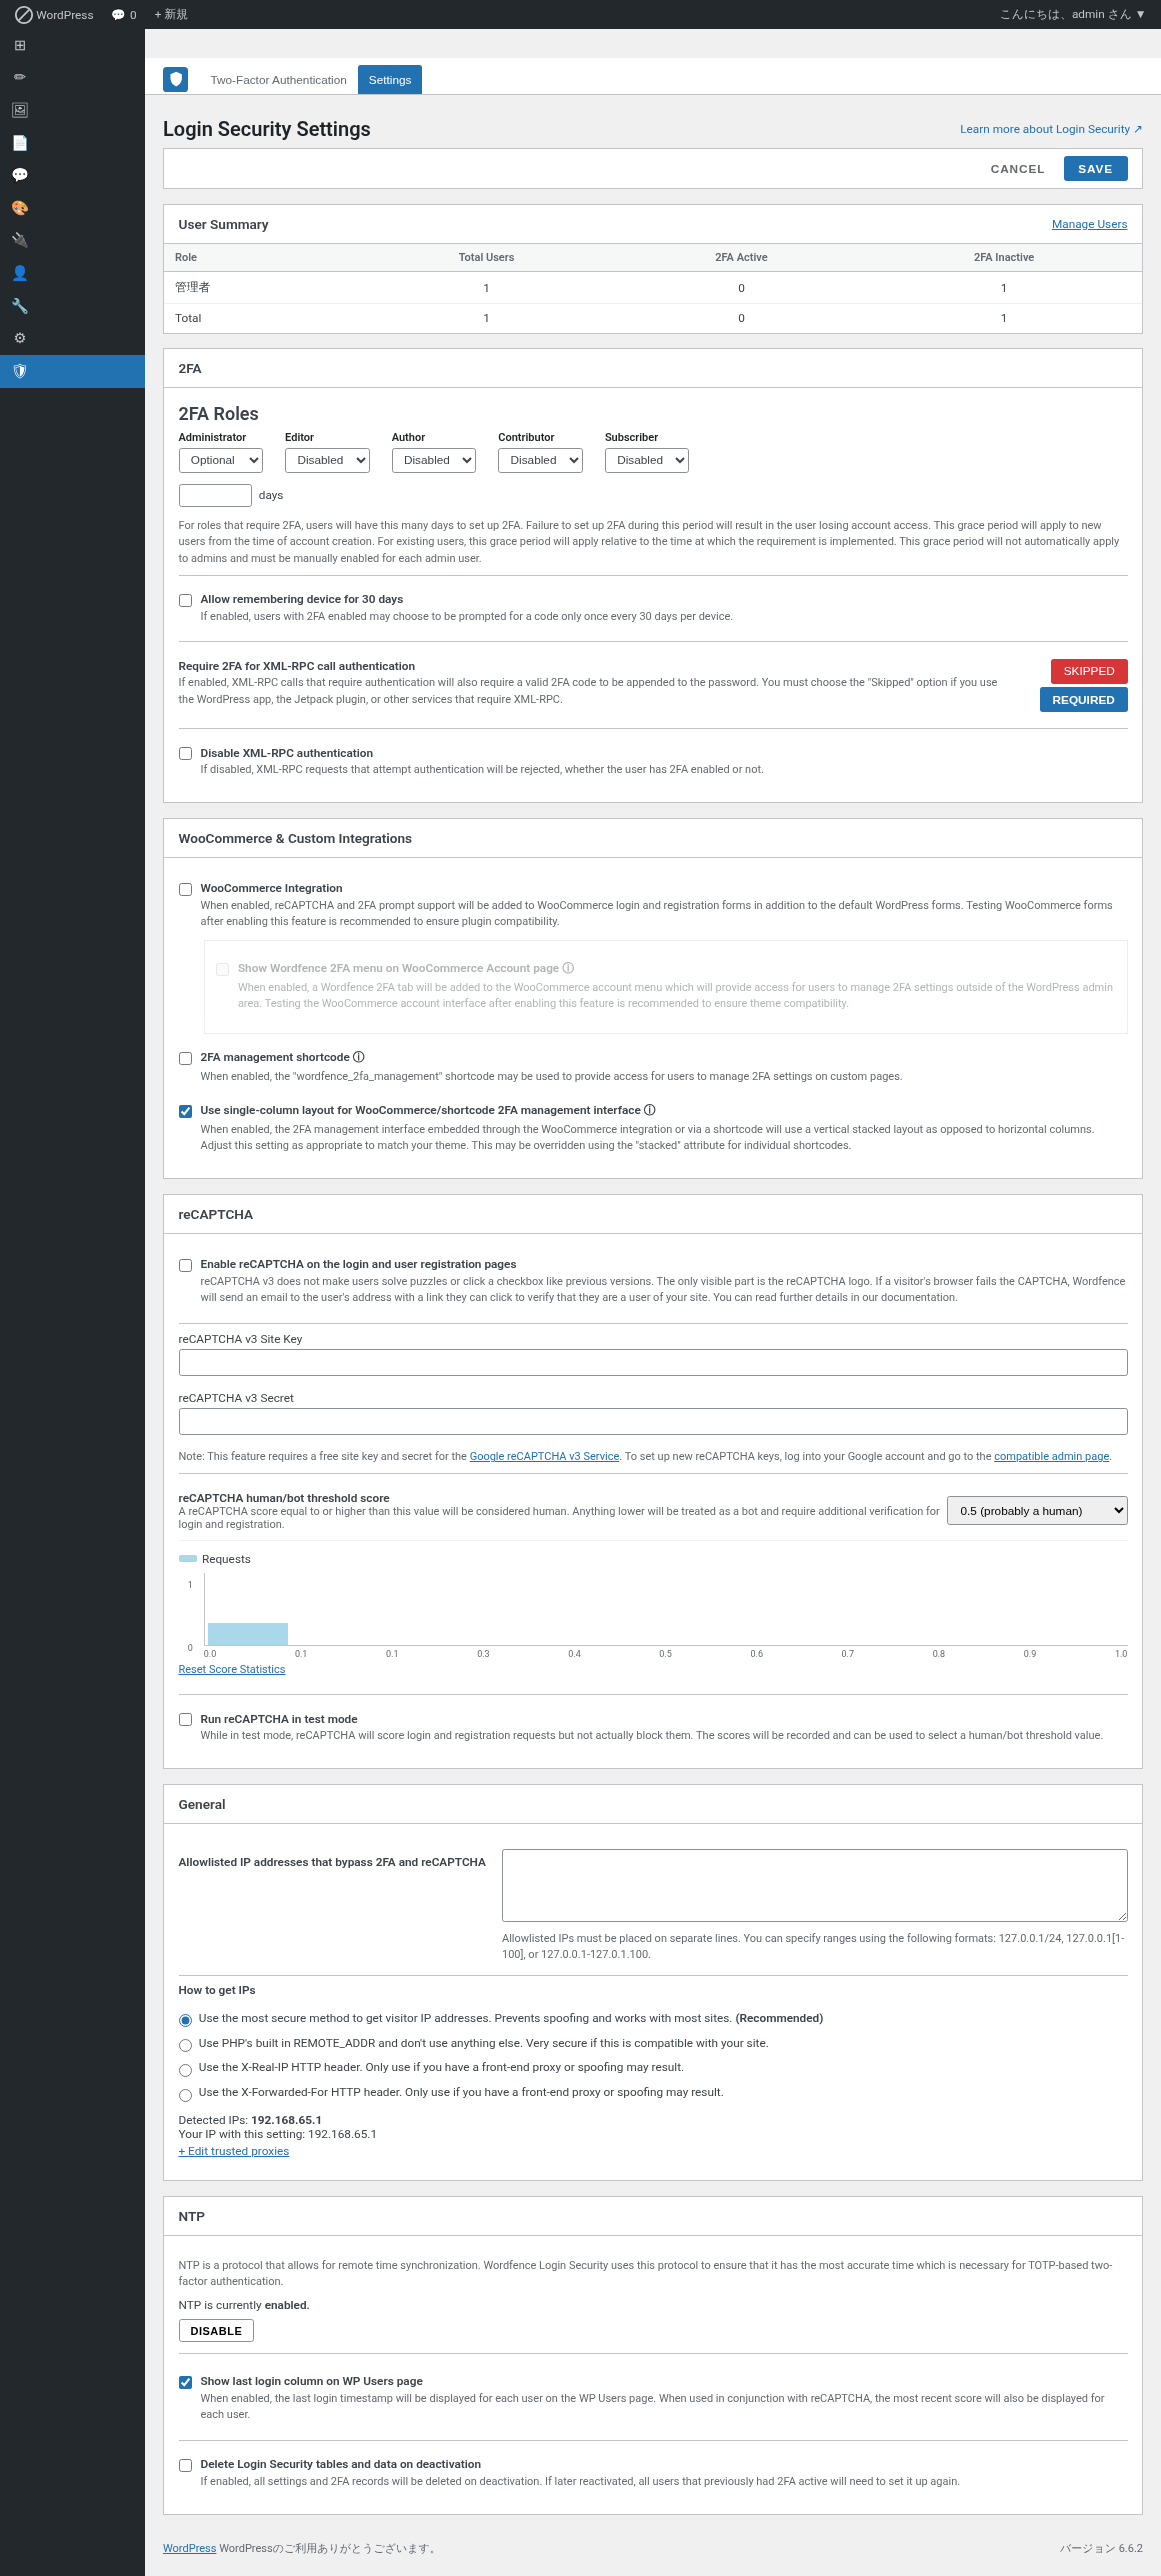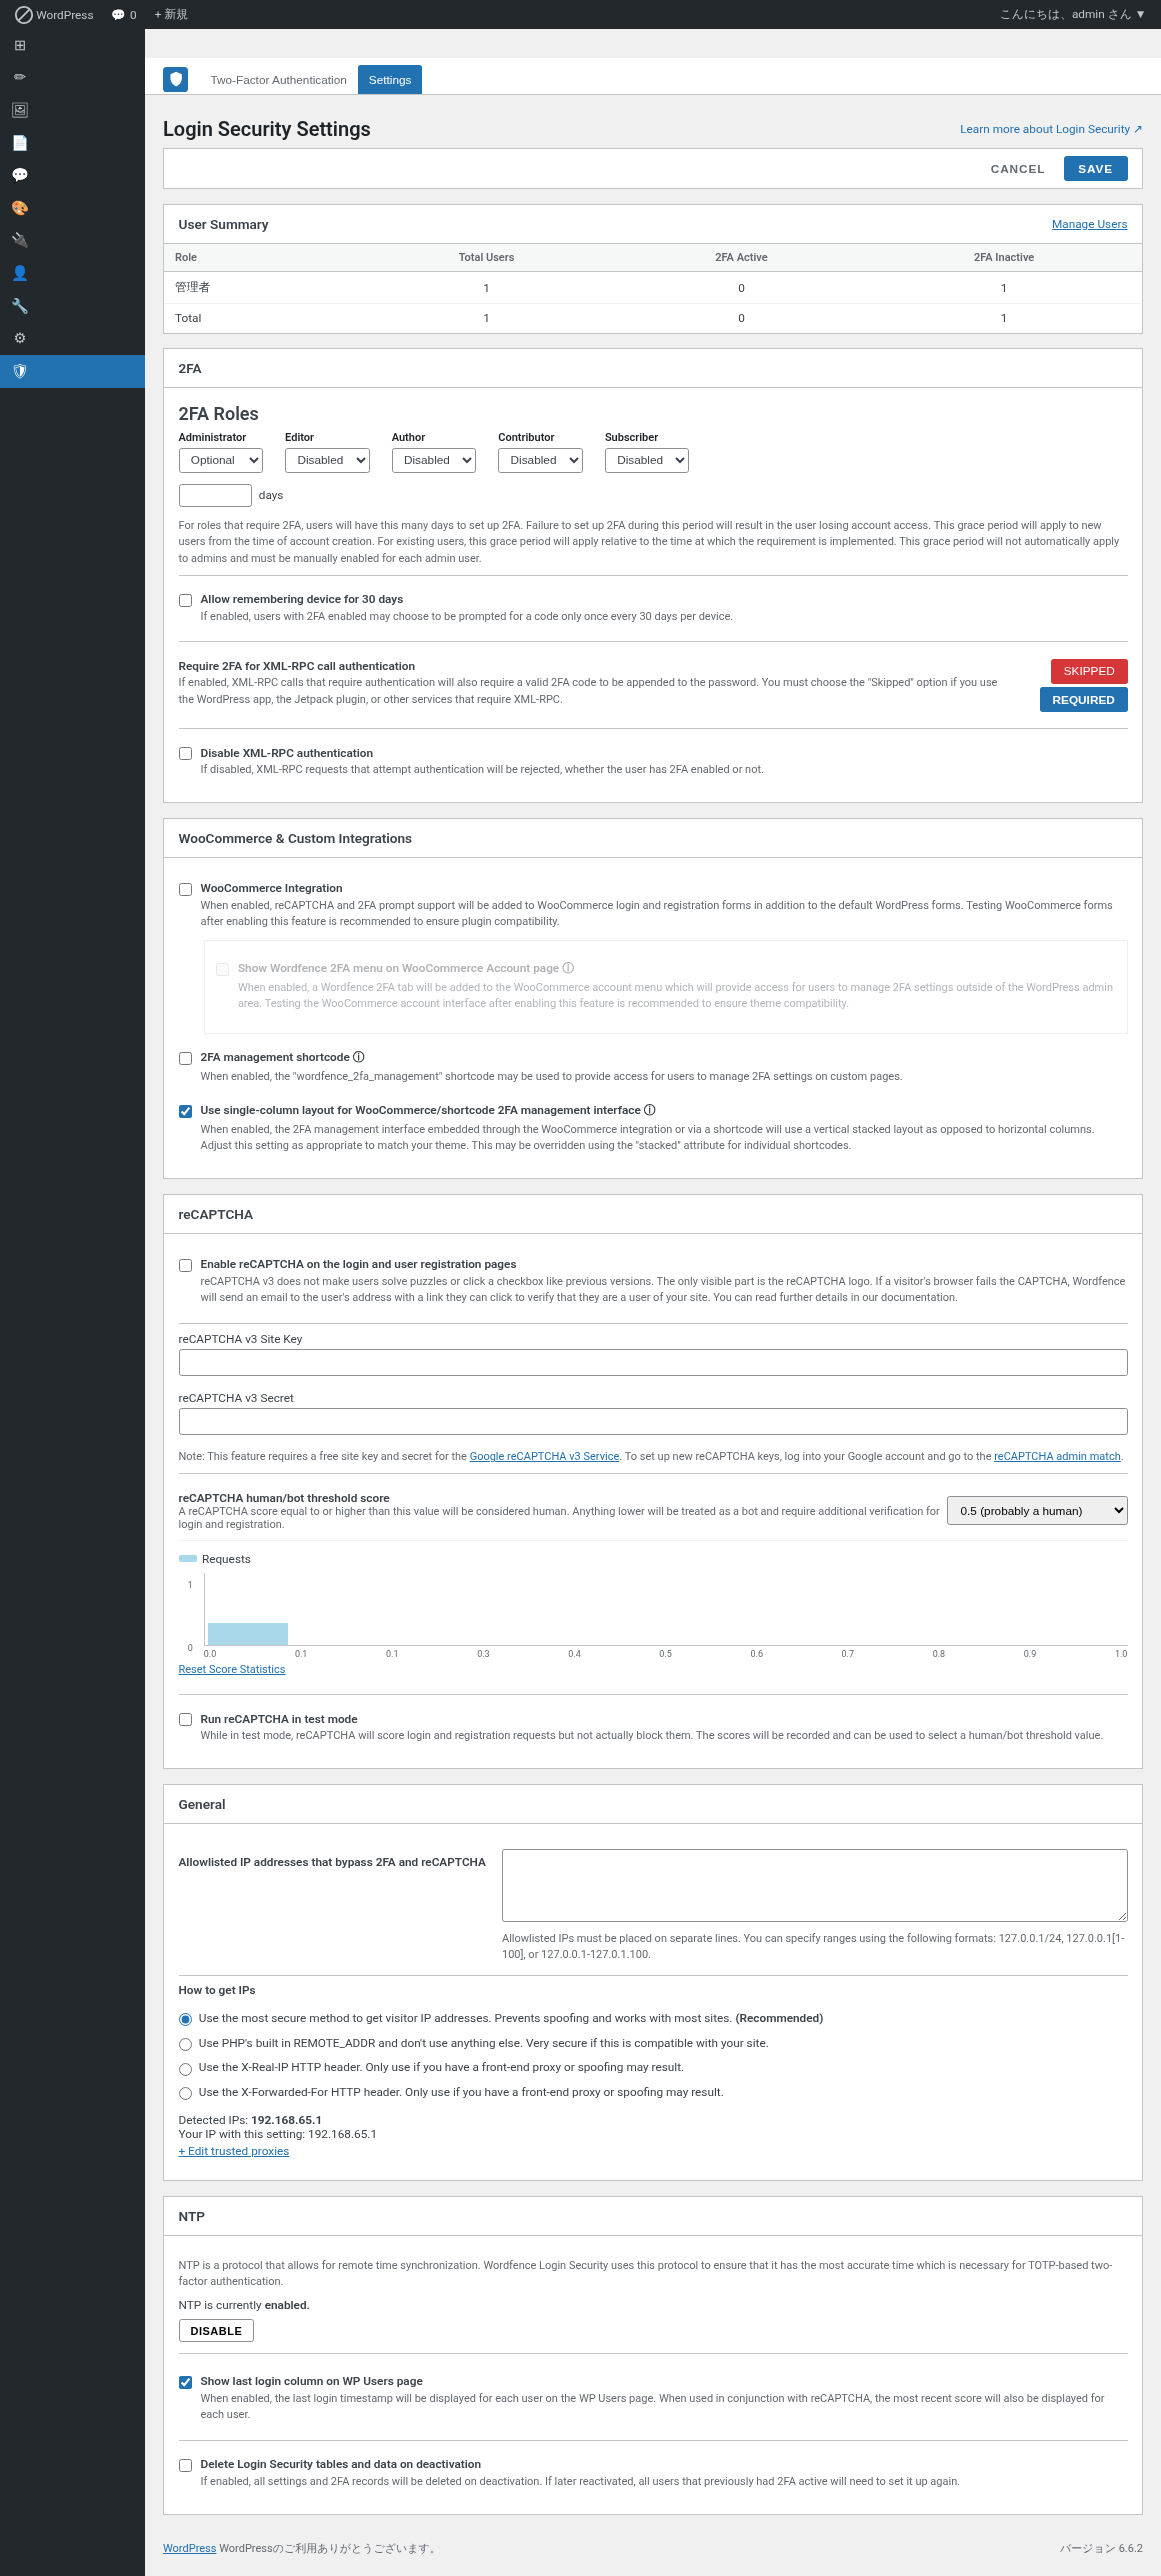--- a/index.html
+++ b/index.html
@@ -79,21 +79,21 @@
     .threshold-label .item-title { font-weight: 600; font-size: 11.8px; }
     .threshold-label .item-desc { font-size: 11px; color: #646970; }
     .threshold-select { padding: 5.4px 9px; border: 0.9px solid #8c8f94; border-radius: 2.7px; font-size: 11.8px; min-width: 181px; }
 
     
     .chart-container { padding: 11px 0; }
     .chart-legend { display: flex; align-items: center; gap: 5.4px; margin-bottom: 7.3px; }
     .legend-color { width: 18px; height: 7.3px; background: #a8d8ea; border-radius: 1.8px; }
 
     
-    .radio-item { display: flex; align-items: center; gap: 7.3px; padding: 3.6px 0; }
+    .radio-item { display: flex; align-items: flex-end; gap: 7.3px; padding: 3.6px 0; }
     .radio-item input[type="radio"] { margin-top: 1.8px; flex-shrink: 0; }
     .radio-item label { font-size: 11.8px; line-height: 1.5; }
     .radio-item label strong { font-weight: 600; }
 
     
     .detected-ips { margin: 7.3px 0; font-size: 11.8px; }
     .edit-link { color: #2271b1; font-size: 11.8px; display: block; margin-top: 3.6px; }
 
     
     .general-row { display: flex; align-items: flex-start; gap: 14.5px; margin: 11px 0; }
@@ -391,21 +391,21 @@
             <label class="field-label">reCAPTCHA v3 Site Key</label>
             <input type="text" class="input-field" style="">
           </div>
 
           <div class="field-group">
             <label class="field-label">reCAPTCHA v3 Secret</label>
             <input type="text" class="input-field" style="">
           </div>
 
           <p class="note-text">
-            Note: This feature requires a free site key and secret for the <a href="#" class="note-link">Google reCAPTCHA v3 Service</a>. To set up new reCAPTCHA keys, log into your Google account and go to the <a href="#" class="note-link">reCAPTCHA admin match</a>.
+            Note: This feature requires a free site key and secret for the <a href="#" class="note-link">Google reCAPTCHA v3 Service</a>. To set up new reCAPTCHA keys, log into your Google account and go to the <a href="#" class="note-link">compatible admin page</a>.
           </p>
 
           <hr class="section-sep">
 
           <div class="threshold-row">
             <div class="threshold-label">
               <div class="item-title">reCAPTCHA human/bot threshold score</div>
               <div class="item-desc">A reCAPTCHA score equal to or higher than this value will be considered human. Anything lower will be treated as a bot and require additional verification for login and registration.</div>
             </div>
             <select class="threshold-select">

